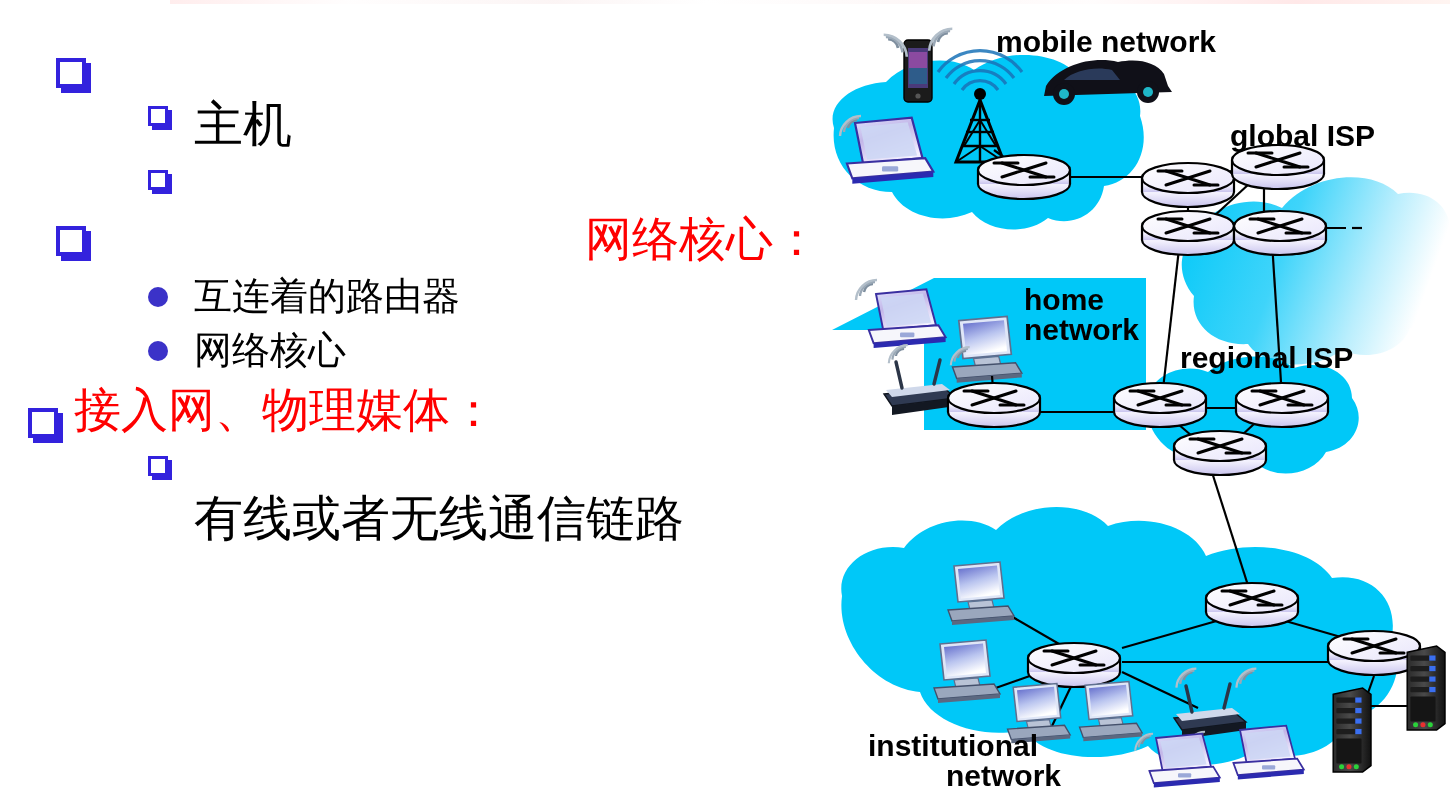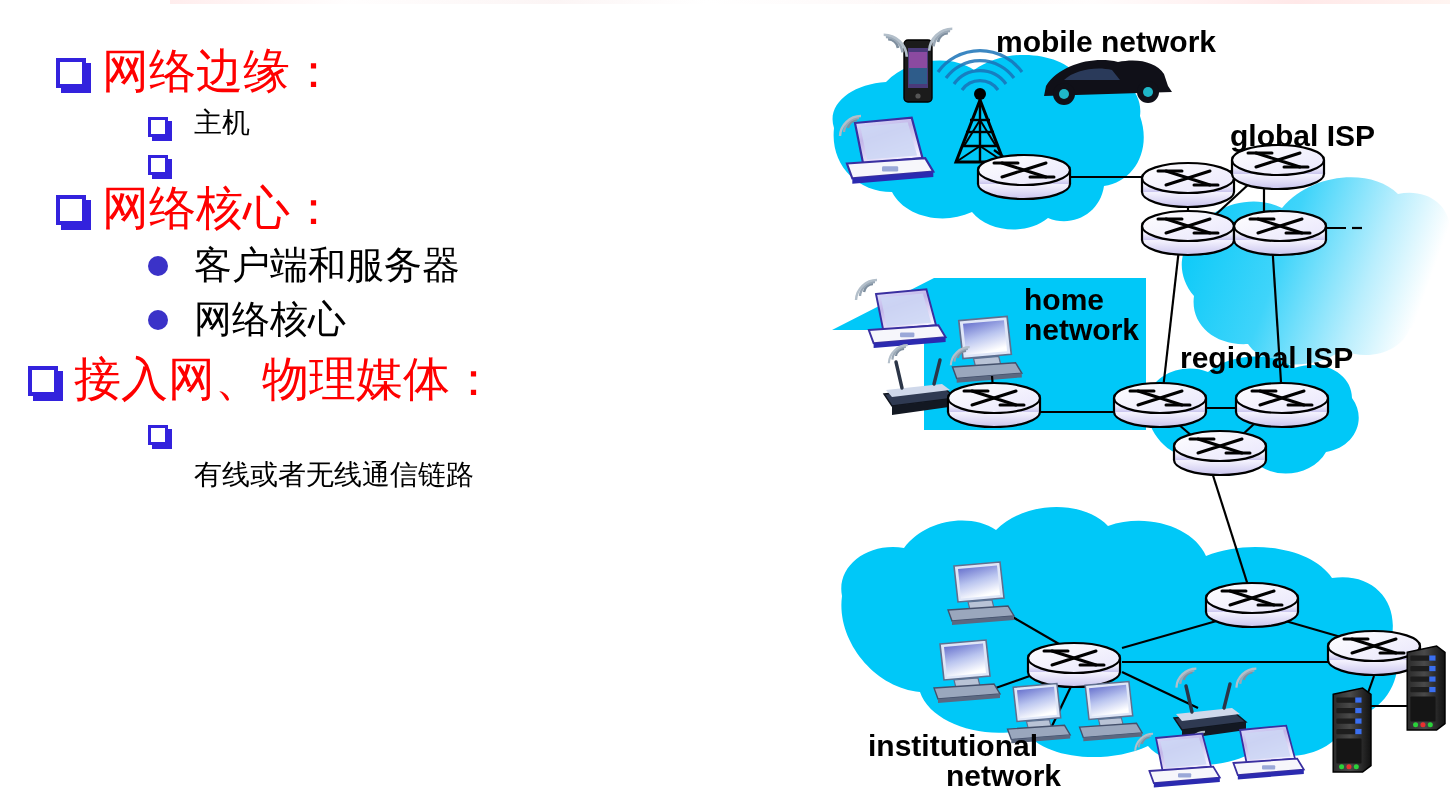--- a/index.html
+++ b/index.html
@@ -32,21 +32,21 @@
     color:#ff0000;font-family:"DejaVu Serif","Liberation Serif",serif;
     font-size:47px;line-height:1.22;font-weight:400;letter-spacing:0px;
     white-space:nowrap;
   }
 
   
   .lvl2{margin-left:148px;margin-bottom:2px;}
   .lvl2 .marker{width:46px;flex:0 0 46px;padding-top:12px;}
   .lvl2 .txt{
     color:#000000;font-family:"DejaVu Serif","Liberation Serif",serif;
-    font-size:28px;line-height:1.26;font-weight:400;
+    font-size:49px;line-height:1.26;font-weight:400;
     max-width:455px;
   }
 
   
   .lvl2r{margin-left:148px;margin-bottom:6px;}
   .lvl2r .marker{width:46px;flex:0 0 46px;padding-top:14px;}
   .lvl2r .txt{
     color:#000000;font-family:"DejaVu Serif","Liberation Serif",serif;
     font-size:38px;line-height:1.26;font-weight:400;white-space:nowrap;
   }
@@ -86,21 +86,20 @@
   <div class="bullets">
 
     <div class="row lvl1">
       <span class="marker">
         <span class="sq sq-big">
             <i class="sh"></i>
             <i class="fr"></i>
             <i class="in"></i>
           </span>
       </span>
-      <span class="txt">网络边缘：</span>
     </div>
 
     <div class="row lvl2">
       <span class="marker">
         <span class="sq sq-sm">
             <i class="sh"></i>
             <i class="fr"></i>
             <i class="in"></i>
           </span>
       </span>
@@ -110,46 +109,46 @@
     <div class="row lvl2">
       <span class="marker">
         <span class="sq sq-sm">
             <i class="sh"></i>
             <i class="fr"></i>
             <i class="in"></i>
           </span>
       </span>
     </div>
 
-    <div class="row lvl1" style="margin-top:4px;">
+    <div class="row lvl1" style="margin-top:20px;justify-content:space-between;">
       <span class="marker">
         <span class="sq sq-big">
             <i class="sh"></i>
             <i class="fr"></i>
             <i class="in"></i>
           </span>
       </span>
       <span class="txt">网络核心：</span>
     </div>
 
     <div class="row lvl2r">
       <span class="marker">
         <span class="dot"></span>
       </span>
-      <span class="txt">客户端和服务器</span>
+      <span class="txt">互连着的路由器</span>
     </div>
 
     <div class="row lvl2r">
       <span class="marker">
         <span class="dot"></span>
       </span>
       <span class="txt">网络核心</span>
     </div>
 
-    <div class="row lvl1" style="margin-left:28px;margin-top:2px;">
+    <div class="row lvl1" style="margin-left:28px;margin-top:2px;align-items:flex-end;">
       <span class="marker">
         <span class="sq sq-big">
             <i class="sh"></i>
             <i class="fr"></i>
             <i class="in"></i>
           </span>
       </span>
       <span class="txt">接入网、物理媒体：</span>
     </div>
 

